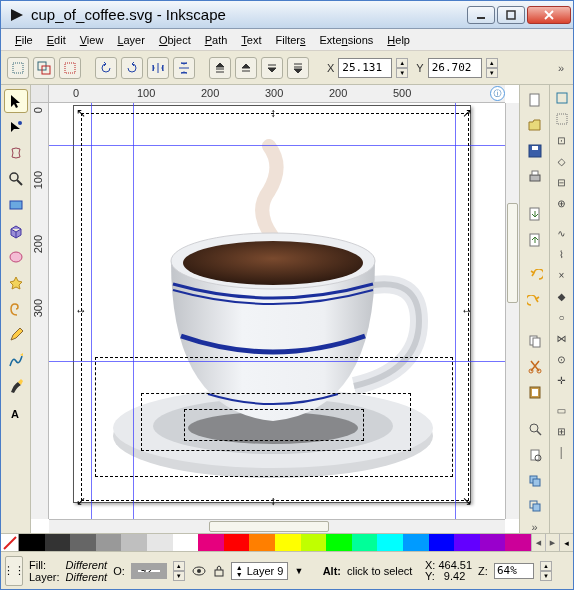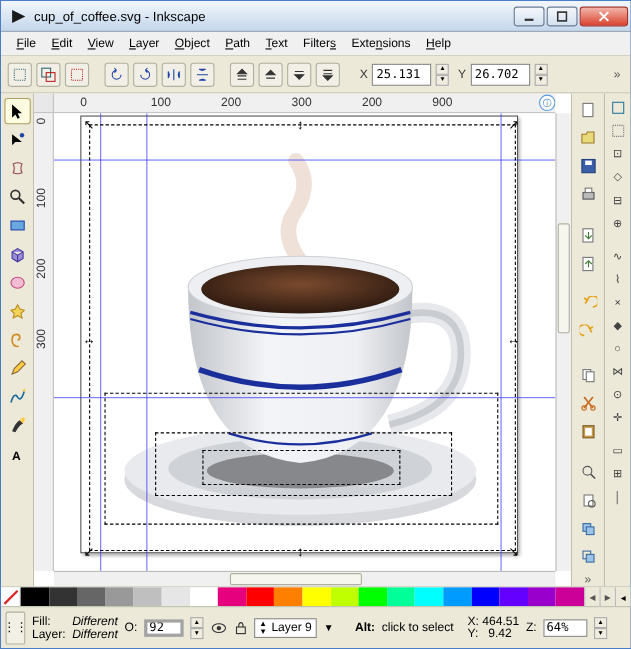--- a/index.html
+++ b/index.html
@@ -1,20 +1,20 @@
 <!DOCTYPE html>
 <html><head>
 <meta charset="utf-8">
 <style>
 * { box-sizing: border-box; margin: 0; padding: 0; font-family: "Segoe UI", Tahoma, sans-serif; font-size: 11px; }
 body { background: #fff; width: 574px; height: 590px; overflow: hidden; }
 .window { width: 574px; height: 590px; border: 1px solid #4a7dc7; background: #ece9d8; display: flex; flex-direction: column; }
 .titlebar { height: 28px; background: linear-gradient(#f3f7fb, #dde8f4 45%, #c4d7ec); border-bottom: 1px solid #8a9bb2; display: flex; align-items: center; padding: 0 2px; }
 .titlebar .app-icon { width: 16px; height: 16px; margin: 0 6px; }
-.titlebar .title { flex: 1; color: #000; font-size: 12px; }
+.titlebar .title { flex: 1; color: #000; font-size: 15px; }
 .win-btn { width: 28px; height: 18px; margin-left: 2px; border: 1px solid #6b7b91; border-radius: 3px; display: flex; align-items: center; justify-content: center; cursor: pointer; }
 .win-btn.min, .win-btn.max { background: linear-gradient(#f4f7fb,#d3e1f0); }
 .win-btn.close { background: linear-gradient(#f2b6ab,#d9432e); border-color: #a7342b; width: 44px; }
 .menubar { height: 22px; background: #f0f0f0; display: flex; align-items: center; padding: 0 8px; gap: 2px; border-bottom: 1px solid #d4d0c8; }
 .menubar span { padding: 2px 6px; cursor: pointer; }
 .menubar span u { text-decoration: underline; }
 .toolbar { height: 34px; background: #ece9d8; border-bottom: 1px solid #c0c0b0; display: flex; align-items: center; padding: 0 6px; gap: 4px; }
 .tbtn { width: 22px; height: 22px; border: 1px solid #b0b0a0; background: #f2f0e6; border-radius: 3px; display: flex; align-items: center; justify-content: center; cursor: pointer; }
 .tsep { width: 6px; }
 .coord-label { font-size: 11px; color: #333; margin-left: 4px; }
@@ -49,21 +49,21 @@
 .snap-panel .sbtn { width:18px; height:18px; display:flex; align-items:center; justify-content:center; cursor:pointer; font-size:10px; color:#444; }
 .palette-row { height: 18px; display: flex; align-items: stretch; border-top:1px solid #c0c0b0; background:#fff; }
 .palette-row .none { width:18px; display:flex; align-items:center; justify-content:center; background:#fff; border-right:1px solid #999; }
 .palette-row .swatches { flex:1; display:flex; }
 .palette-row .sw { flex:1; }
 .palette-row .scroll { width:14px; background:#ece9d8; border-left:1px solid #bbb; font-size:7px; display:flex; align-items:center; justify-content:center; color:#555; }
 .palette-row .menu { width:14px; background:#ece9d8; border-left:1px solid #bbb; font-size:9px; display:flex; align-items:center; justify-content:center; color:#000; }
 .statusbar { height: 38px; background: #ece9d8; border-top:1px solid #c0c0b0; display:flex; align-items:center; padding: 0 4px; font-size:10px; gap:6px; }
 .statusbar .grab { width:18px; height:30px; border:1px solid #b0b0a0; border-radius:2px; display:flex; align-items:center; justify-content:center; background:#f2f0e4; }
 .statusbar .fillstroke { display:flex; flex-direction:column; line-height:12px; }
-.statusbar .opfield { width:36px; height:16px; border:3px solid #a3a3a3; background:#fff; font-family:monospace; padding:0 2px; }
+.statusbar .opfield { width:36px; height:16px; border:7px solid #a3a3a3; background:#fff; font-family:monospace; padding:0 2px; }
 .statusbar .layer-sel { height:18px; border:1px solid #888; background:#fff; padding:0 4px; display:flex; align-items:center; gap:4px; }
 .statusbar .coords { font-family:monospace; line-height:11px; display:flex; flex-direction:column; }
 .statusbar .zoom { width:40px; height:16px; border:1px solid #888; background:#fff; font-family:monospace; padding:0 2px; }
 svg { display:block; }
 .chevron { width:12px; text-align:center; color:#555; cursor:pointer; }
 </style>
 </head>
 <body>
 
 <div class="window">
@@ -256,21 +256,21 @@
     </div>
 
     <div class="canvas-area">
       <div class="ruler-corner"></div>
       <div class="hruler">
         <span style="left:24px">0</span>
         <span style="left:88px">100</span>
         <span style="left:152px">200</span>
         <span style="left:216px">300</span>
         <span style="left:280px">200</span>
-        <span style="left:344px">900</span>
+        <span style="left:344px">500</span>
         <div class="info-circle">ⓘ</div>
       </div>
       <div class="canvas-scroll">
         <div class="vruler">
           <span style="top:4px">0</span>
           <span style="top:68px">100</span>
           <span style="top:132px">200</span>
           <span style="top:196px">300</span>
         </div>
         <div class="canvas">

